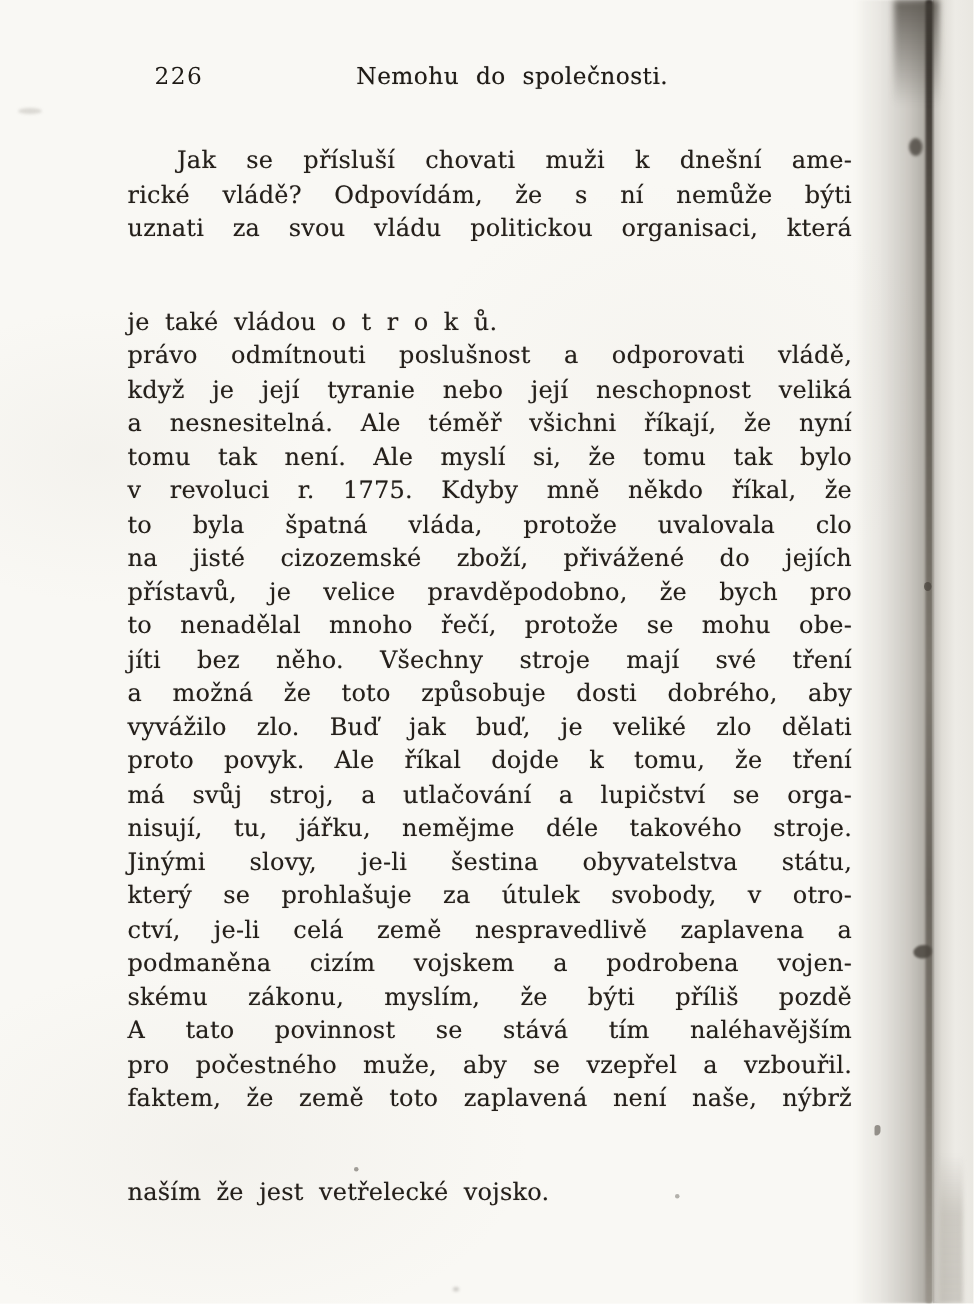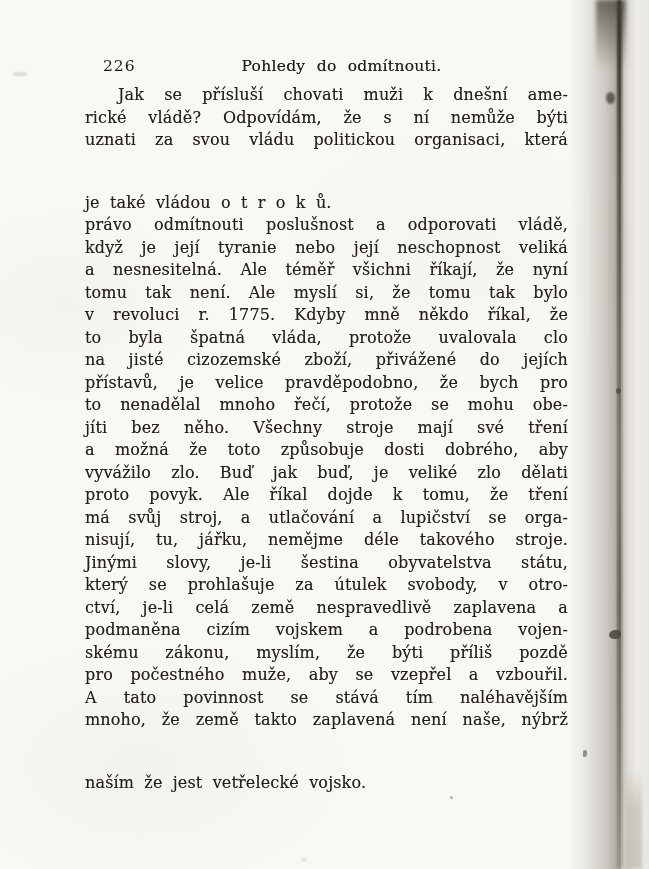--- a/index.html
+++ b/index.html
@@ -63,21 +63,21 @@
   .speck.arrow-mark  { left: 609px; top: 630px; width: 12px; height: 9px;  opacity: .85; filter: blur(.6px);
                        border-radius: 60% 40% 50% 50%; }
   .speck.comma-mark  { left: 583px; top: 750px; width: 4px;  height: 7px;  opacity: .55; border-radius: 2px 2px 3px 1px; }
   .speck.left-dash   { left: 12px;  top: 72px;  width: 16px; height: 4px;  opacity: .28; background:#8d887f; border-radius: 50%; filter: blur(1px); }
   .speck.dot-a       { left: 236px; top: 778px; width: 3px;  height: 3px;  opacity: .5; }
   .speck.dot-b       { left: 450px; top: 796px; width: 3px;  height: 3px;  opacity: .4; }
   .speck.dot-c       { left: 302px; top: 858px; width: 4px;  height: 3px;  opacity: .25; filter: blur(1px); }
 
   
   .header-row {
-    position: absolute; top: 57px; left: 85px; width: 483px; height: 22px;
+    position: absolute; top: 42px; left: 85px; width: 483px; height: 22px;
   }
   .page-number {
     position: absolute; left: 18px; top: 0;
     font-size: 15.5px; letter-spacing: 1px; color: #1f1b16;
   }
   .running-title {
     position: absolute; left: 0; right: 0; top: 0; text-align: center;
     padding-left: 30px;
     font-size: 15.5px; word-spacing: 6px; letter-spacing: 0.3px; color: #1f1b16;
     text-shadow: 0 0 0.5px rgba(31,27,22,0.55);
@@ -89,21 +89,21 @@
   }
   .line {
     font-size: 16px; line-height: 22.5px; height: 22.5px;
     white-space: nowrap;
     color: #241f1a;
     letter-spacing: 0.15px;
     text-shadow: 0 0 0.5px rgba(36,31,26,0.5);
   }
   .line.just  { text-align: justify; text-align-last: justify; white-space: normal; }
   .line.plain { text-align: left; word-spacing: 5px; margin-top: 40px; }
-  .line.indent { padding-left: 33px; }
+  .line.indent { padding-left: 33px; margin-top: 12px; }
 </style>
 </head>
 <body>
 
 <div class="scan-page">
 
   <div class="edge-shadow-band"></div>
   <div class="edge-right-strip"></div>
   <div class="edge-dark-line"></div>
   <div class="edge-top-cap"></div>
@@ -113,21 +113,21 @@
   <div class="speck mid-dot"></div>
   <div class="speck arrow-mark"></div>
   <div class="speck comma-mark"></div>
   <div class="speck left-dash"></div>
   <div class="speck dot-a"></div>
   <div class="speck dot-b"></div>
   <div class="speck dot-c"></div>
 
   <div class="header-row">
     <span class="page-number">226</span>
-    <span class="running-title">Pohledy do odmítnouti.</span>
+    <span class="running-title">Nemohu do společnosti.</span>
   </div>
 
   <div class="text-block">
       <div class="line just indent">Jak se přísluší chovati muži k dnešní ame-</div>
       <div class="line just">rické vládě? Odpovídám, že s ní nemůže býti</div>
       <div class="line just">uznati za svou vládu politickou organisaci, která</div>
       <div class="line plain">je také vládou o t r o k ů.</div>
       <div class="line just">právo odmítnouti poslušnost a odporovati vládě,</div>
       <div class="line just">když je její tyranie nebo její neschopnost veliká</div>
       <div class="line just">a nesnesitelná. Ale téměř všichni říkají, že nyní</div>
@@ -141,19 +141,19 @@
       <div class="line just">a možná že toto způsobuje dosti dobrého, aby</div>
       <div class="line just">vyvážilo zlo. Buď jak buď, je veliké zlo dělati</div>
       <div class="line just">proto povyk. Ale říkal dojde k tomu, že tření</div>
       <div class="line just">má svůj stroj, a utlačování a lupičství se orga-</div>
       <div class="line just">nisují, tu, jářku, nemějme déle takového stroje.</div>
       <div class="line just">Jinými slovy, je-li šestina obyvatelstva státu,</div>
       <div class="line just">který se prohlašuje za útulek svobody, v otro-</div>
       <div class="line just">ctví, je-li celá země nespravedlivě zaplavena a</div>
       <div class="line just">podmaněna cizím vojskem a podrobena vojen-</div>
       <div class="line just">skému zákonu, myslím, že býti příliš pozdě</div>
+      <div class="line just">A tato povinnost se stává tím naléhavějším</div>
       <div class="line just">pro počestného muže, aby se vzepřel a vzbouřil.</div>
-      <div class="line just">A tato povinnost se stává tím naléhavějším</div>
-      <div class="line just">mnoho, že země takto zaplavená není naše, nýbrž</div>
+      <div class="line just">faktem, že země toto zaplavená není naše, nýbrž</div>
       <div class="line plain">naším že jest vetřelecké vojsko.</div>
     </div>
 
 </div>
 
 </body></html>

